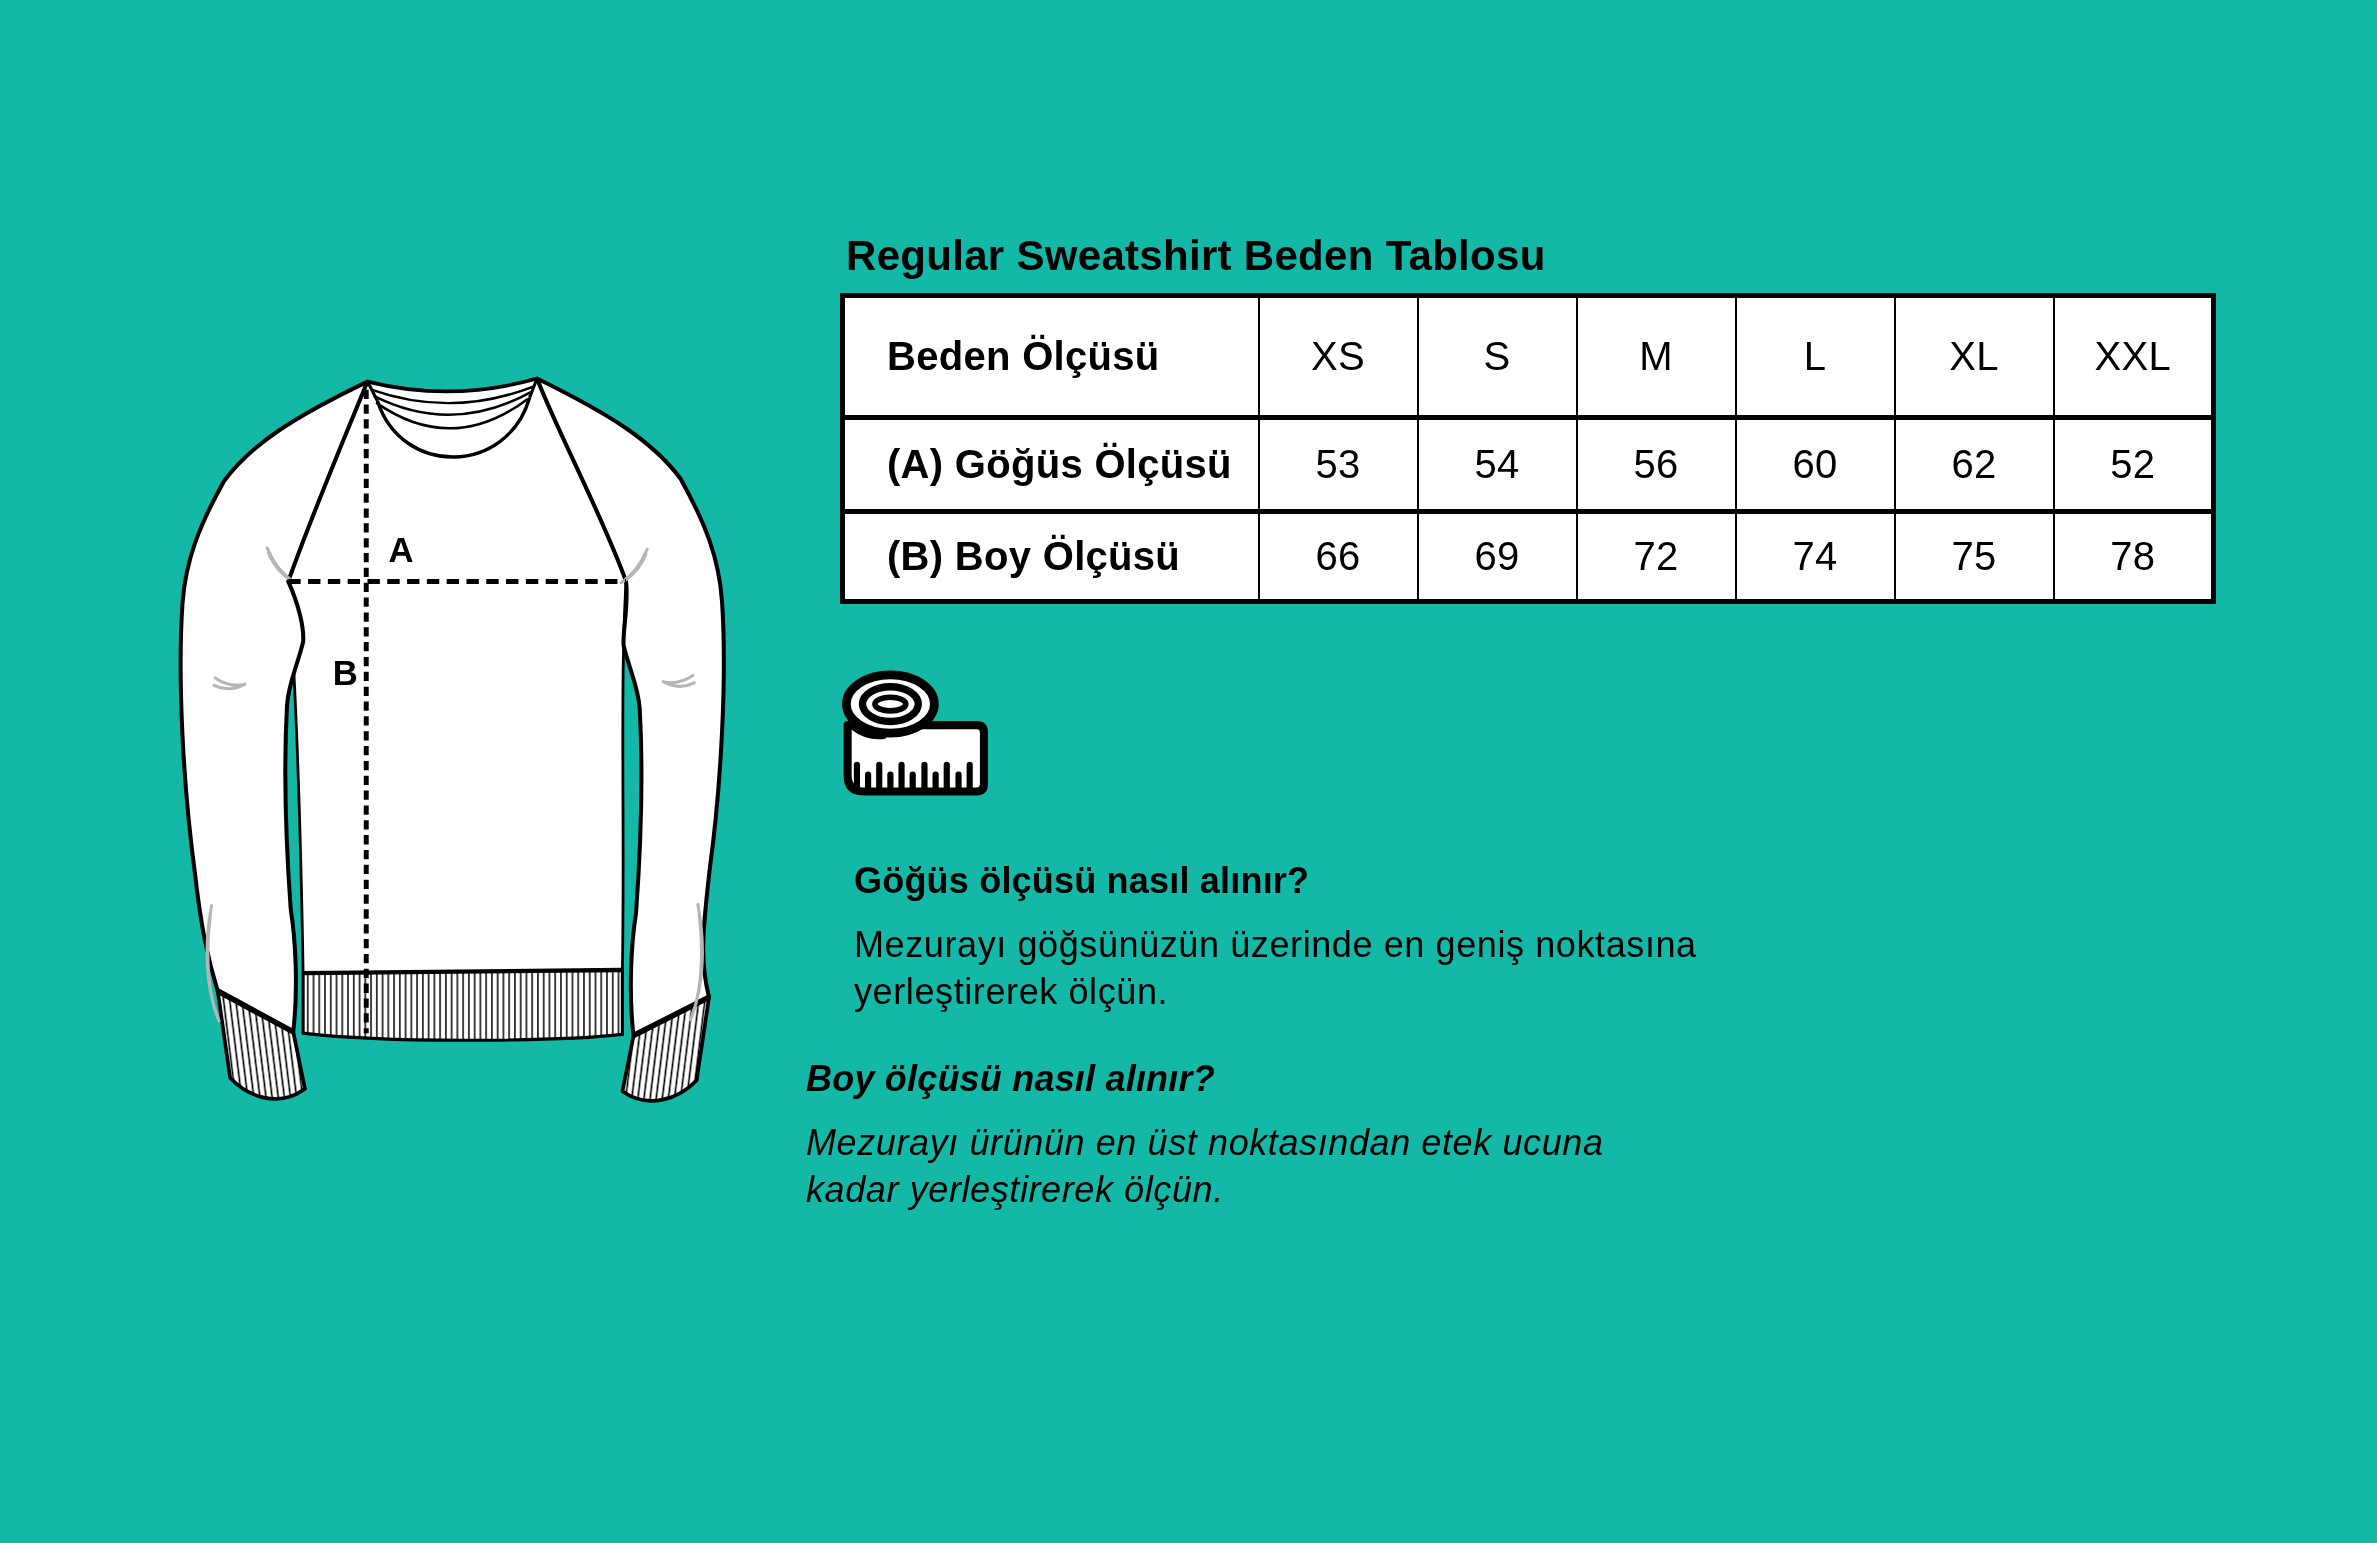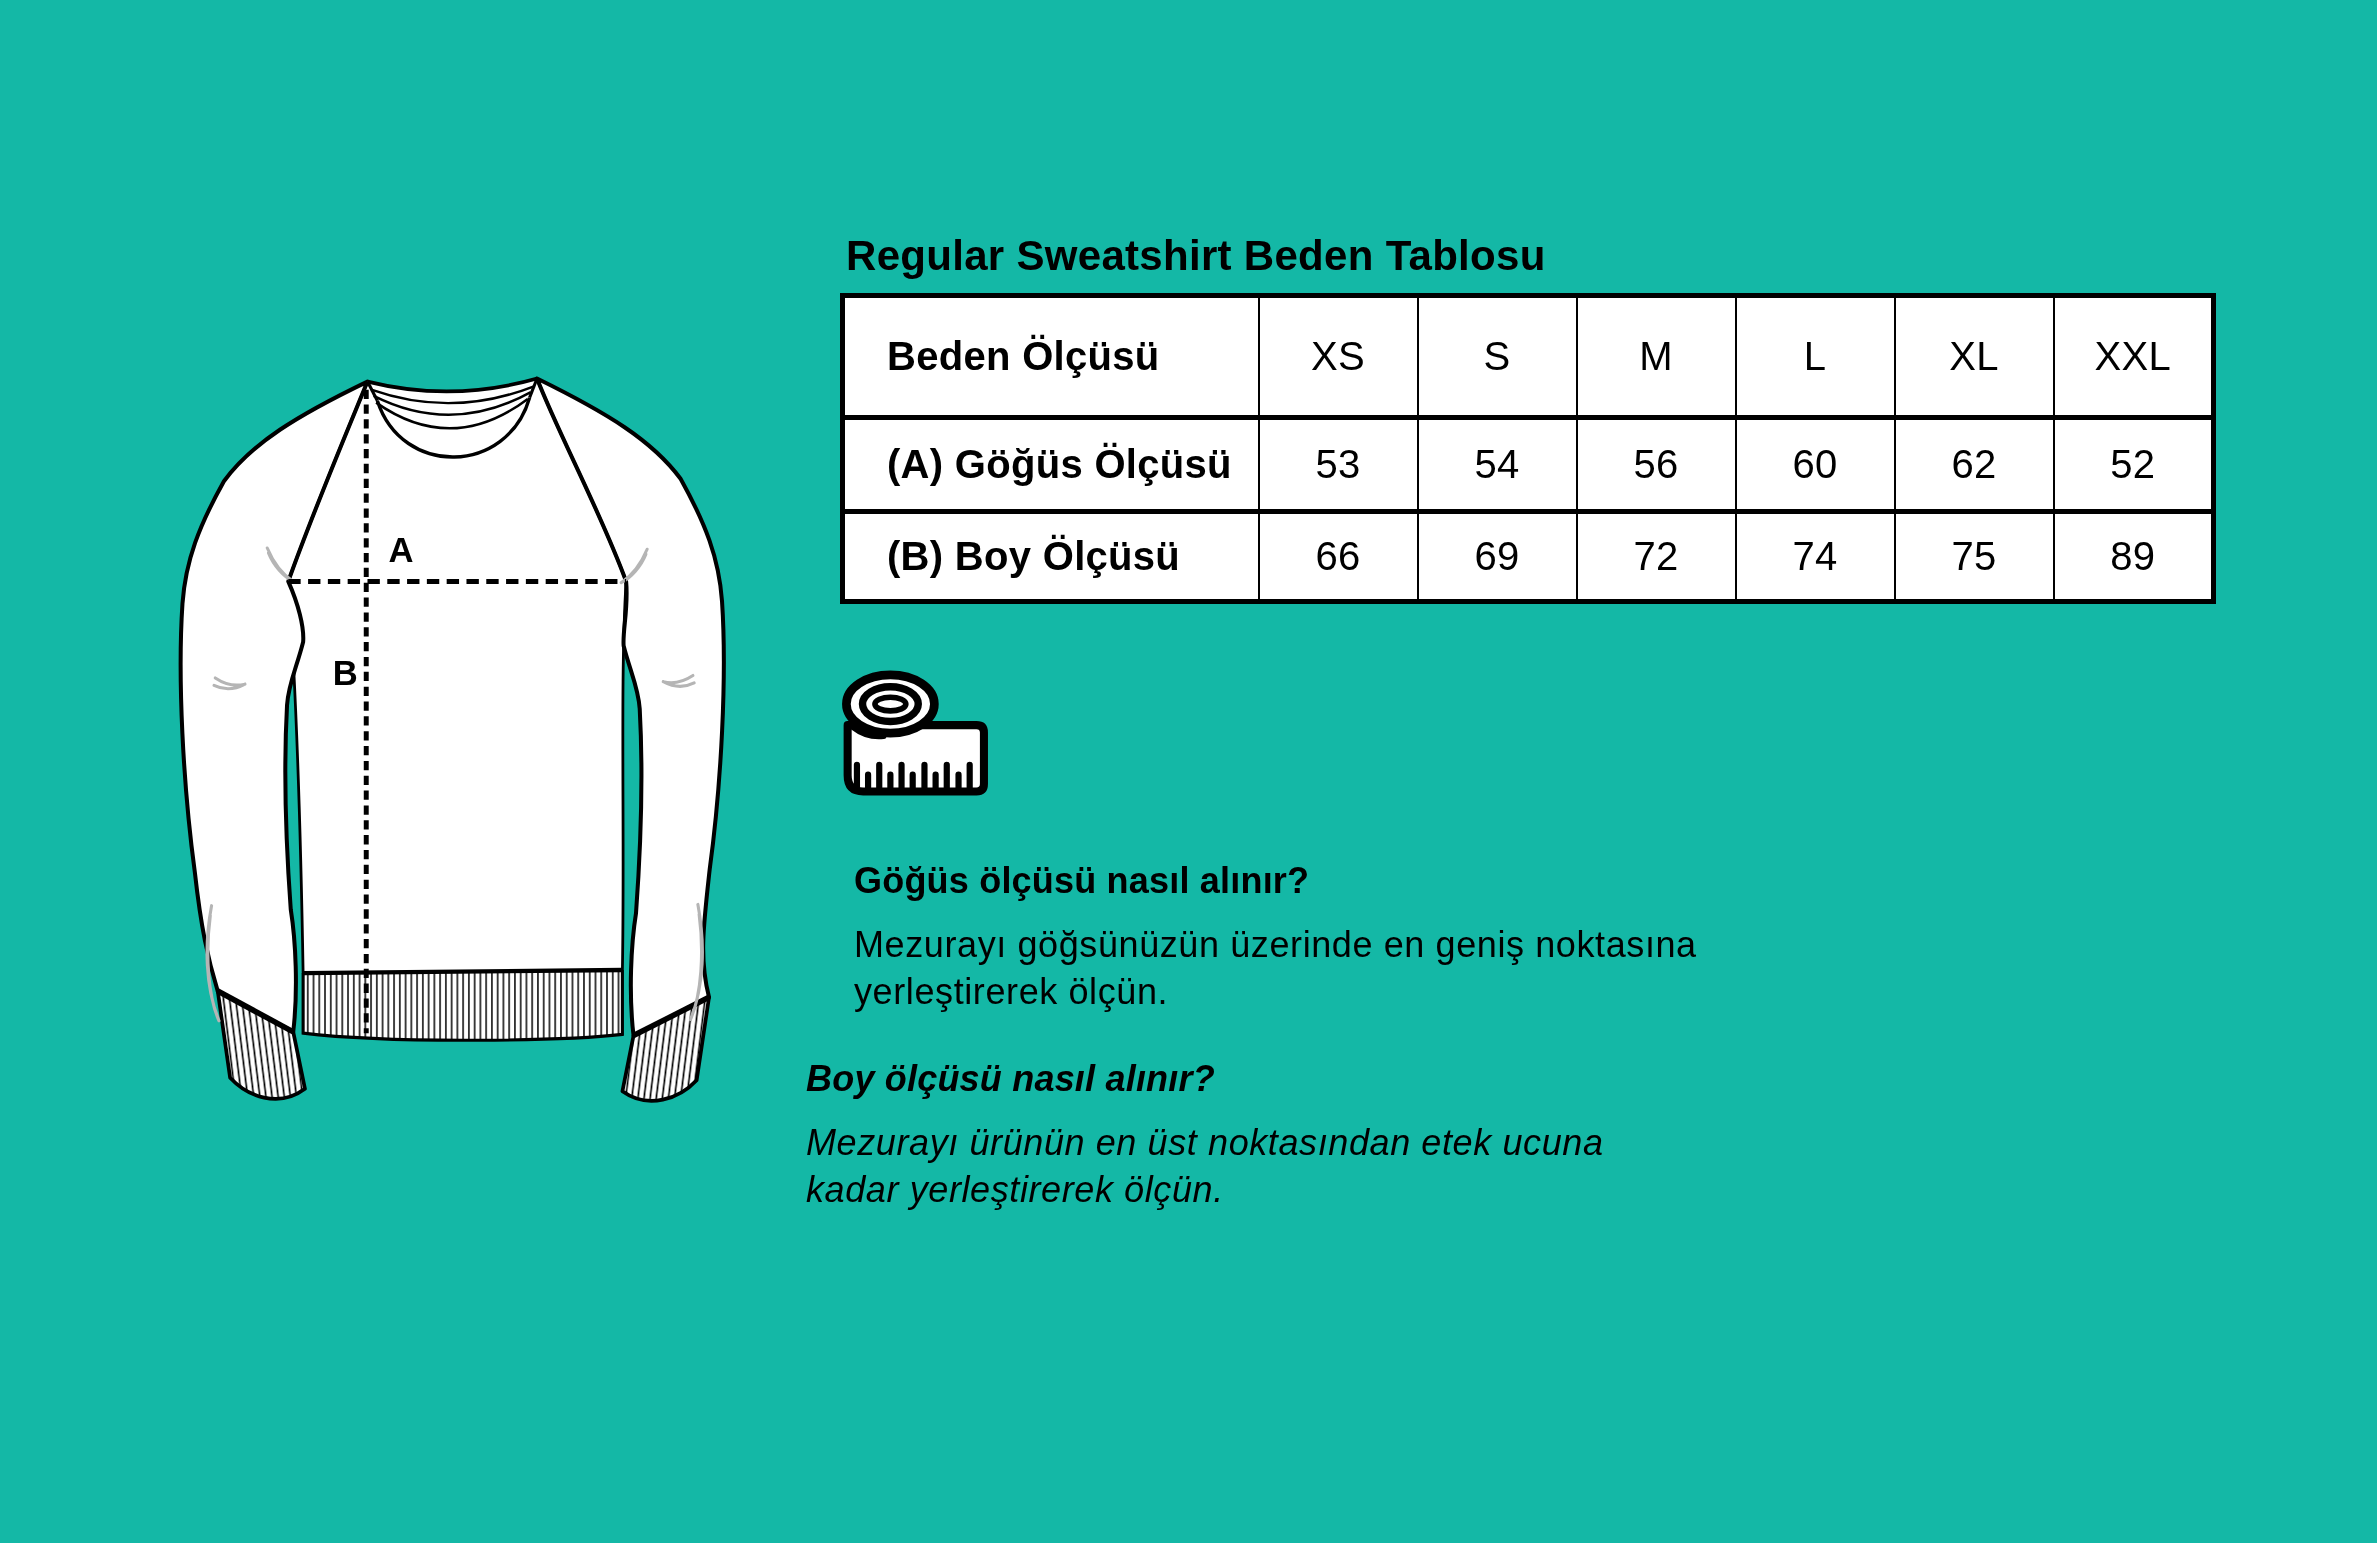--- a/index.html
+++ b/index.html
@@ -69,21 +69,21 @@
       <td>62</td>
       <td>52</td>
     </tr>
     <tr class="r2">
       <td class="row-head">(B) Boy Ölçüsü</td>
       <td>66</td>
       <td>69</td>
       <td>72</td>
       <td>74</td>
       <td>75</td>
-      <td>89</td>
+      <td>78</td>
     </tr>
   </tbody>
     </table>
 
   <svg class="abs" style="left:167px;top:337px;" width="594" height="823" viewBox="270 545 960 1330">
     <defs>
       <pattern id="ribV" width="9.3" height="12" patternUnits="userSpaceOnUse">
         <line x1="4.6" y1="-1" x2="4.6" y2="13" stroke="#000" stroke-width="2.4"></line>
       </pattern>
       <pattern id="ribL" width="9.8" height="12" patternUnits="userSpaceOnUse" patternTransform="rotate(-7)">

